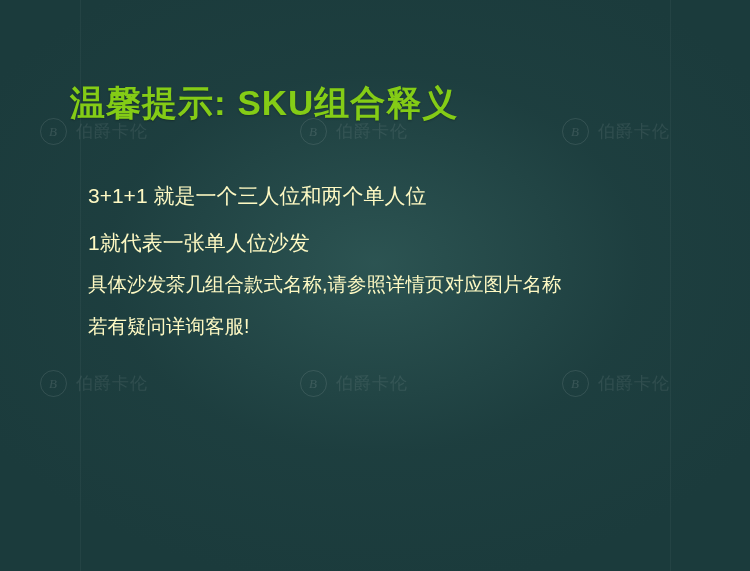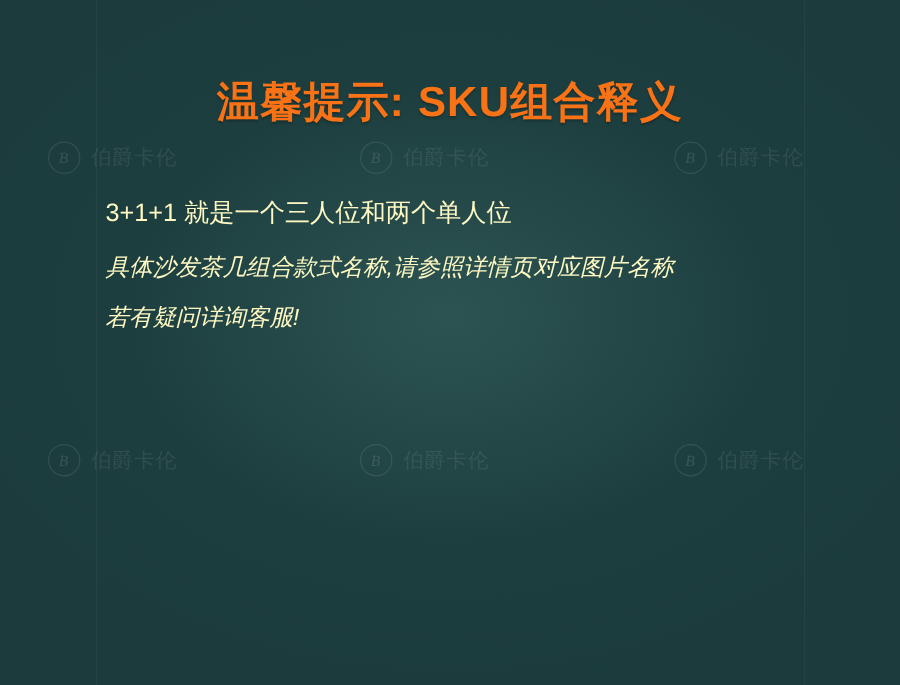--- a/index.html
+++ b/index.html
@@ -67,26 +67,26 @@
     font-size: 13px;
     font-style: italic;
     color: rgba(255,255,255,0.12);
   }
   .content {
     position: relative;
     z-index: 3;
     padding: 0 70px;
   }
   .title {
-    text-align: center;
-    color: #f97316;
+    text-align: left;
+    color: #84cc16;
     font-size: 35px;
     font-weight: bold;
     letter-spacing: 1px;
-    padding-top: 62px;
+    padding-top: 80px;
     text-shadow: 0 1px 2px rgba(0,0,0,0.25);
   }
   .lines {
     margin-top: 58px;
     padding-left: 18px;
   }
   .line {
     color: #fef9c3;
     font-size: 21px;
     line-height: 1.0;
@@ -94,21 +94,20 @@
     white-space: nowrap;
   }
   .line.gap-before {
     margin-top: 58px;
   }
   .line.tight {
     margin-bottom: 22px;
   }
   .line.small {
     font-size: 19.5px;
-    font-style: italic;
   }
 </style>
 </head>
 <body>
 
 <div class="poster">
   <div class="glow"></div>
   <div class="seam s1"></div>
   <div class="seam s2"></div>
 
@@ -138,17 +137,18 @@
       <span class="badge">B</span>
       <span>伯爵卡伦</span>
     </div>
   </div>
 
   <div class="content">
     <div class="title">温馨提示: SKU组合释义</div>
 
     <div class="lines">
       <div class="line">3+1+1 就是一个三人位和两个单人位</div>
+      <div class="line tight">1就代表一张单人位沙发</div>
       <div class="line small tight">具体沙发茶几组合款式名称,请参照详情页对应图片名称</div>
       <div class="line small">若有疑问详询客服!</div>
     </div>
   </div>
 </div>
 
 </body></html>

